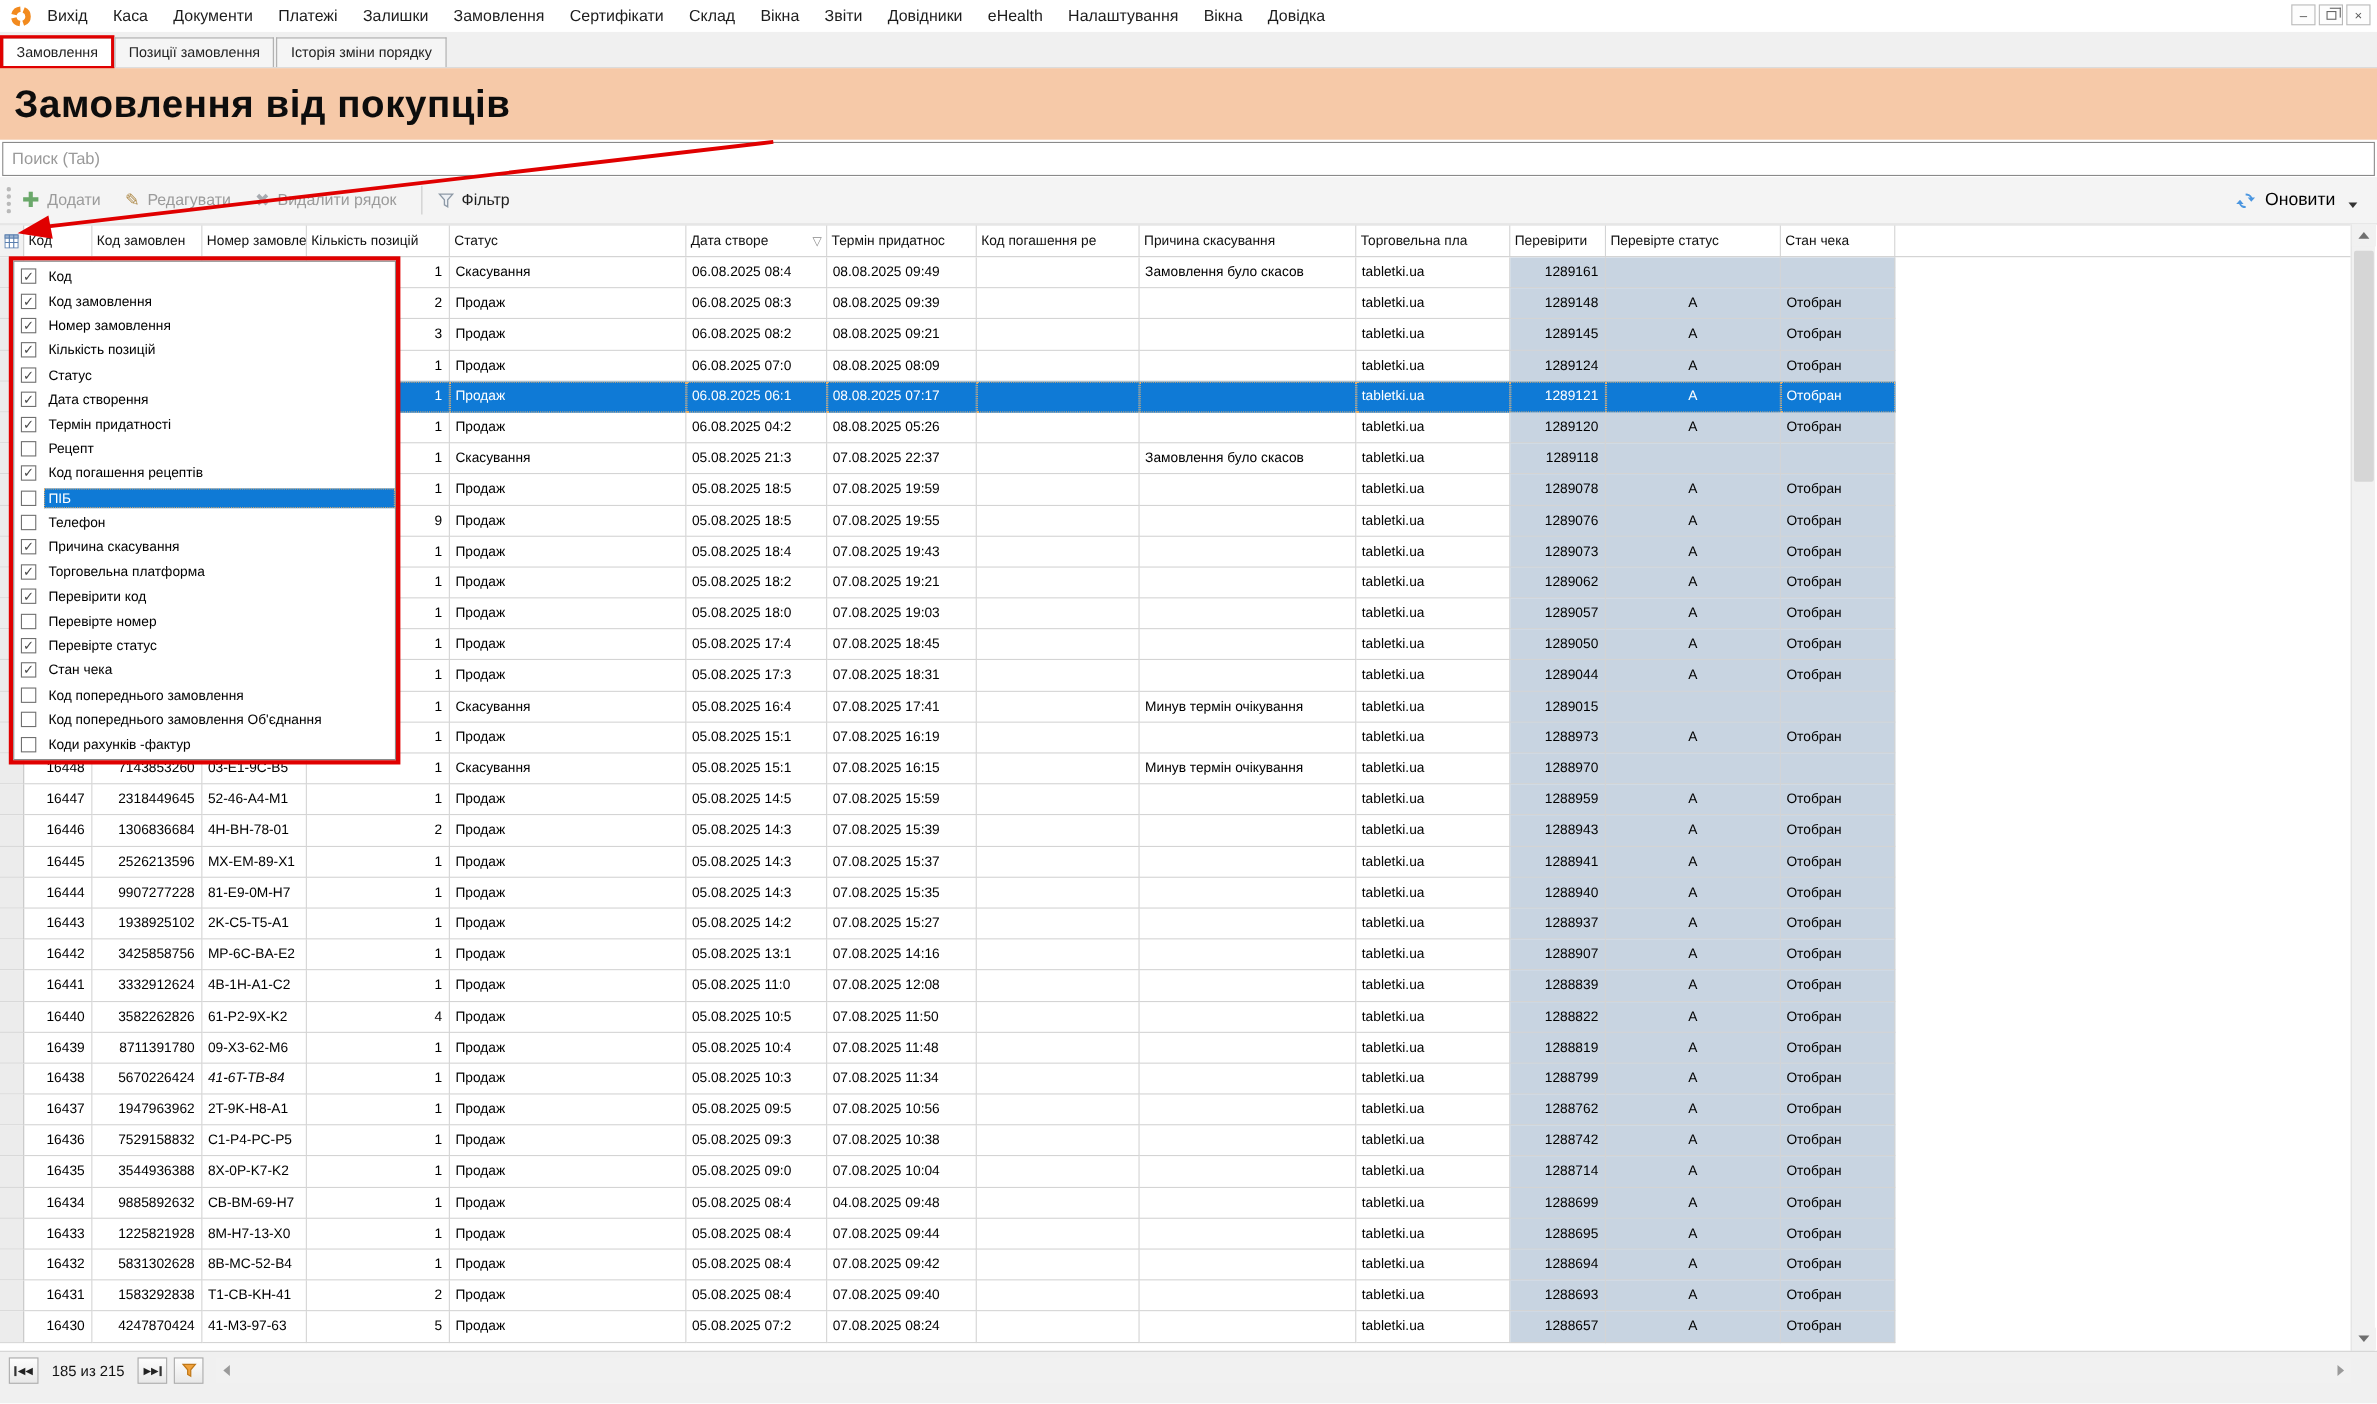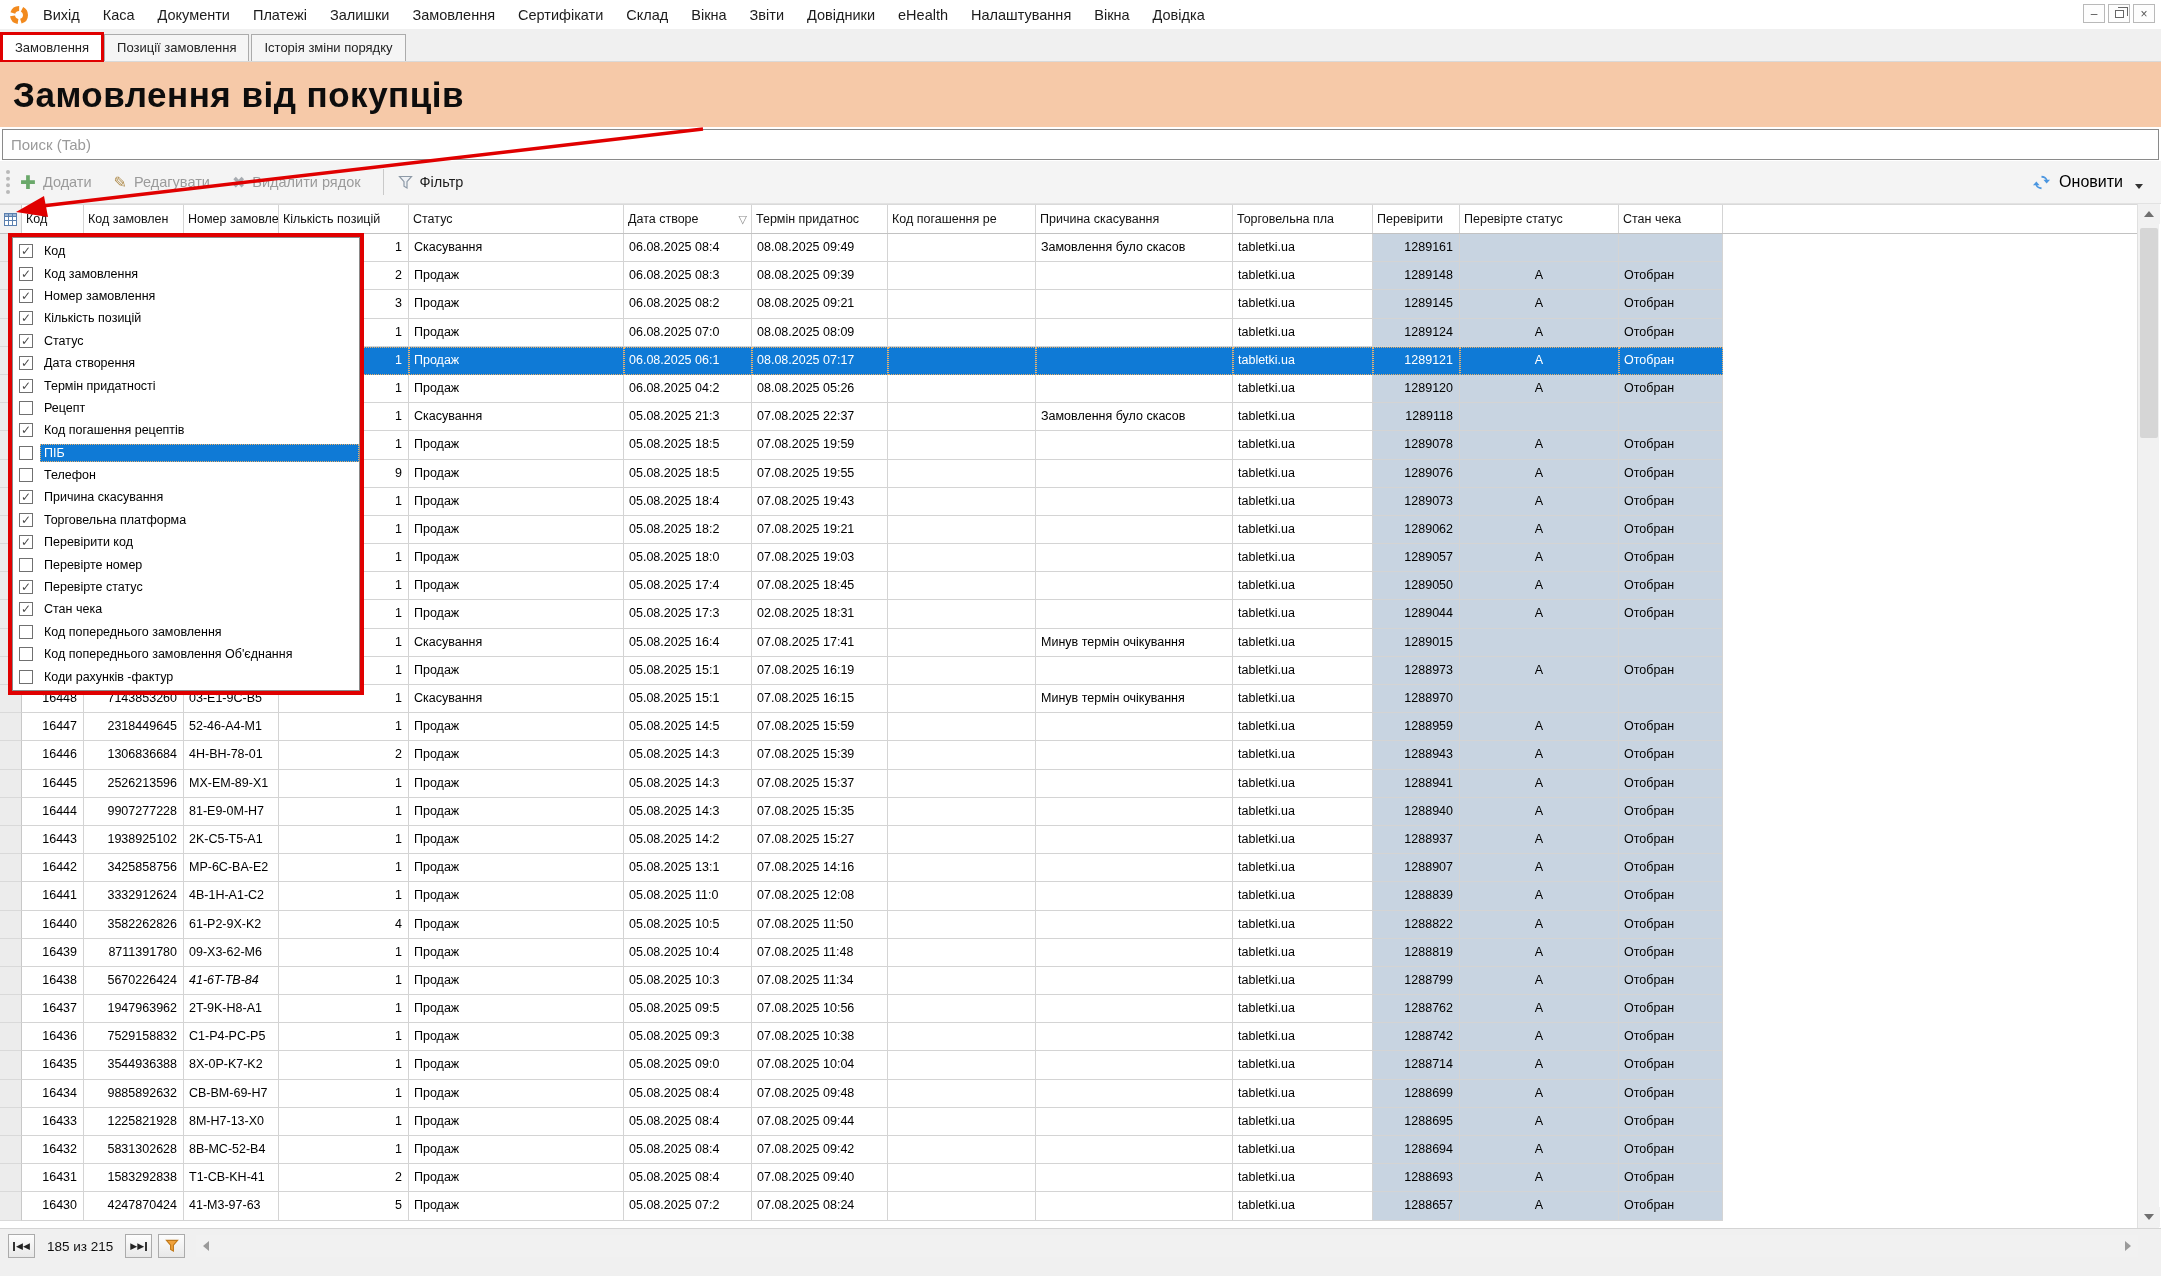--- a/index.html
+++ b/index.html
@@ -443,21 +443,21 @@
         <div class="fill"></div>
       </div>
       <div class="grow">
         <div class="rowind"></div>
         <div class="cell a-right" style="width: 62px;"></div>
         <div class="cell a-right" style="width: 100px;"></div>
         <div class="cell a-left" style="width: 95px;"></div>
         <div class="cell a-right" style="width: 130px;">1</div>
         <div class="cell a-left" style="width: 215px;">Продаж</div>
         <div class="cell a-left" style="width: 128px;">05.08.2025 17:3</div>
-        <div class="cell a-left" style="width: 136px;">02.08.2025 18:31</div>
+        <div class="cell a-left" style="width: 136px;">07.08.2025 18:31</div>
         <div class="cell a-left" style="width: 148px;"></div>
         <div class="cell a-left" style="width: 197px;"></div>
         <div class="cell a-left" style="width: 140px;">tabletki.ua</div>
         <div class="cell a-right shaded" style="width: 87px;">1289044</div>
         <div class="cell a-center shaded" style="width: 159px;">А</div>
         <div class="cell a-left shaded" style="width: 104px;">Отобран</div>
         <div class="fill"></div>
       </div>
       <div class="grow">
         <div class="rowind"></div>
@@ -732,21 +732,21 @@
         <div class="fill"></div>
       </div>
       <div class="grow">
         <div class="rowind"></div>
         <div class="cell a-right" style="width: 62px;">16434</div>
         <div class="cell a-right" style="width: 100px;">9885892632</div>
         <div class="cell a-left" style="width: 95px;">CB-BM-69-H7</div>
         <div class="cell a-right" style="width: 130px;">1</div>
         <div class="cell a-left" style="width: 215px;">Продаж</div>
         <div class="cell a-left" style="width: 128px;">05.08.2025 08:4</div>
-        <div class="cell a-left" style="width: 136px;">07.08.2025 09:48</div>
+        <div class="cell a-left" style="width: 136px;">04.08.2025 09:48</div>
         <div class="cell a-left" style="width: 148px;"></div>
         <div class="cell a-left" style="width: 197px;"></div>
         <div class="cell a-left" style="width: 140px;">tabletki.ua</div>
         <div class="cell a-right shaded" style="width: 87px;">1288699</div>
         <div class="cell a-center shaded" style="width: 159px;">А</div>
         <div class="cell a-left shaded" style="width: 104px;">Отобран</div>
         <div class="fill"></div>
       </div>
       <div class="grow">
         <div class="rowind"></div>

